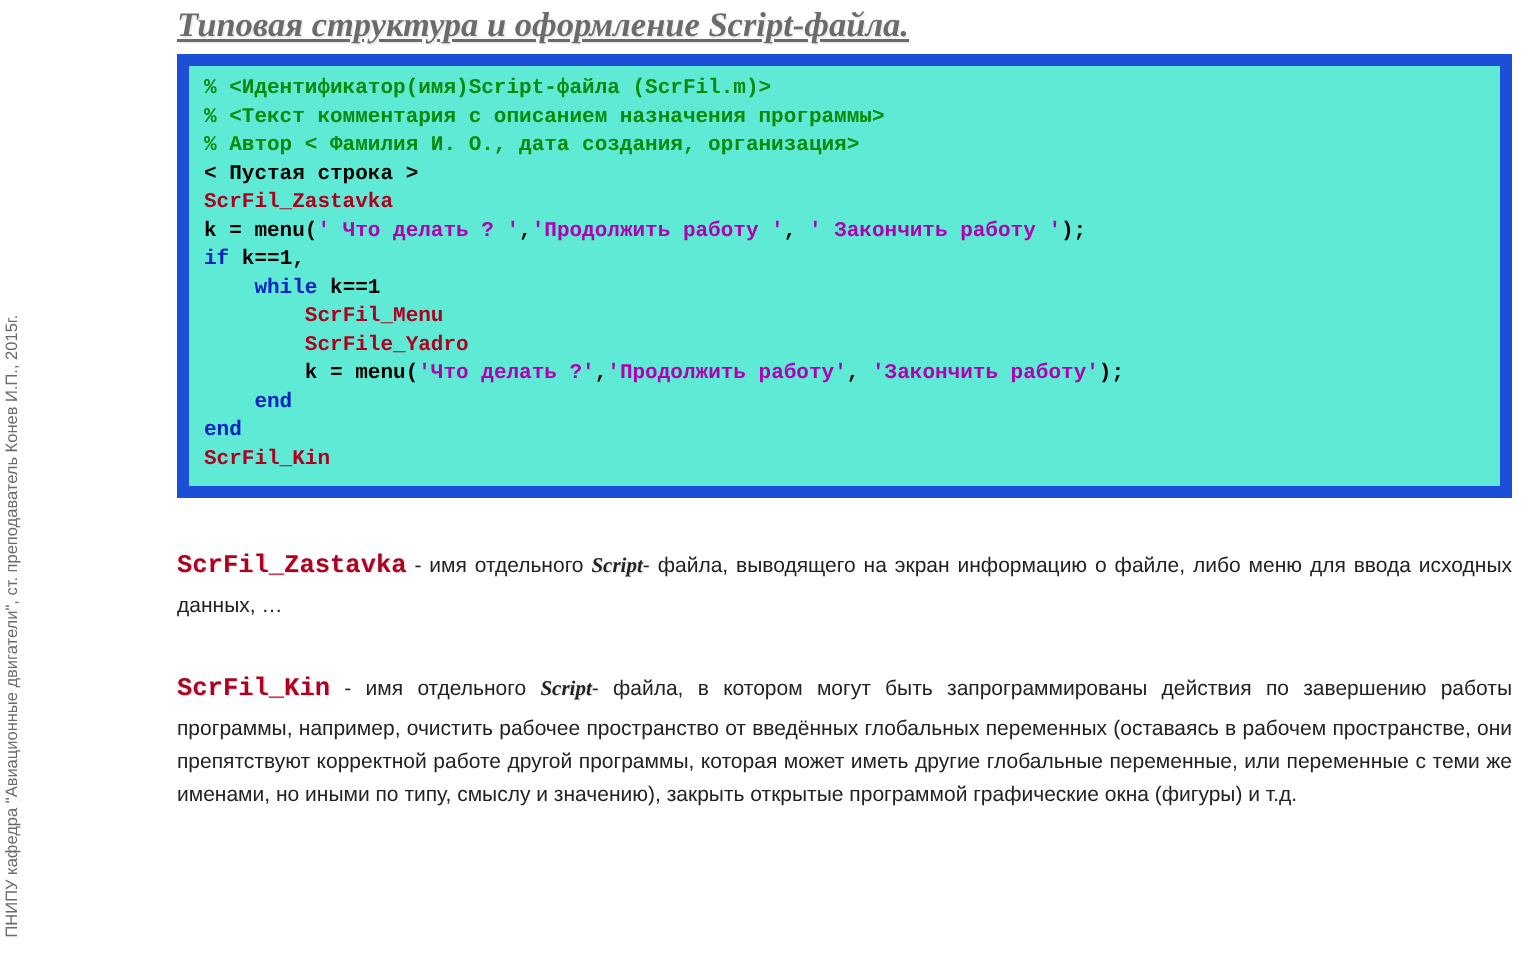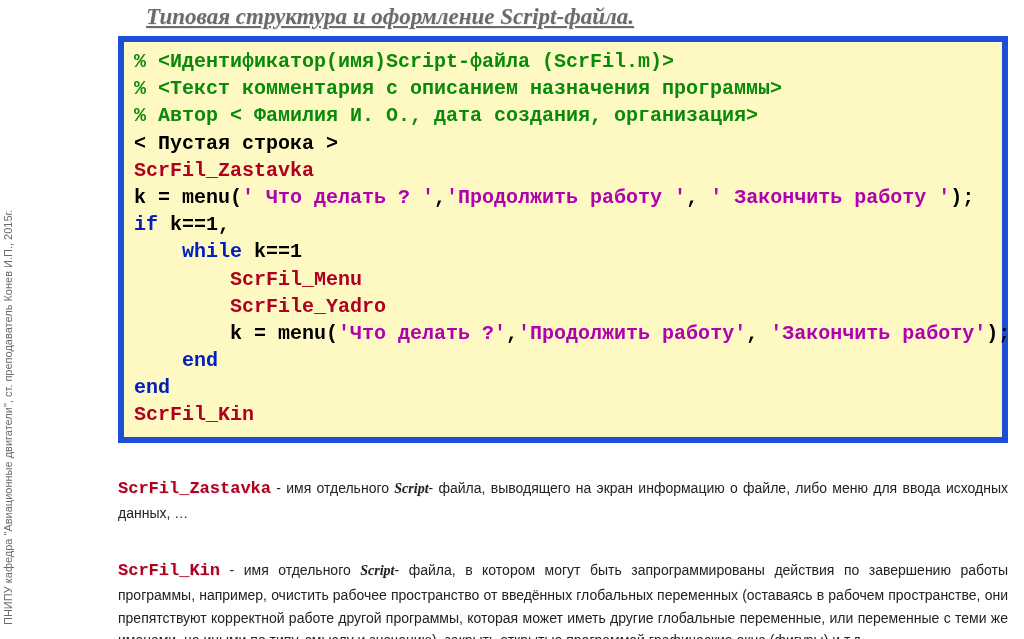--- a/index.html
+++ b/index.html
@@ -29,29 +29,28 @@
   }
   .title {
     font-family: Georgia, 'Times New Roman', serif;
     font-style: italic;
     font-weight: bold;
     font-size: 23px;
     color: #6b6b6b;
     text-decoration: underline;
     text-shadow: 1px 1px 0 rgba(0,0,0,0.08);
     margin-bottom: 6px;
-    margin-left: 28px;
   }
   .codebox {
-    border: 6px solid #1d4ed8;
-    background: #fef9c3;
+    border: 8px solid #1d4ed8;
+    background: #5eead4;
     padding: 6px 10px 8px 10px;
     font-family: "Courier New", monospace;
     font-weight: bold;
-    font-size: 20px;
+    font-size: 14px;
     line-height: 1.36;
     white-space: pre;
     color: #000;
   }
   .c-comment { color: #0a8a0a; }
   .c-angle   { color: #000; }
   .c-ident   { color: #b00020; }
   .c-kw      { color: #0020c0; }
   .c-str     { color: #b000b0; }
   .desc {

